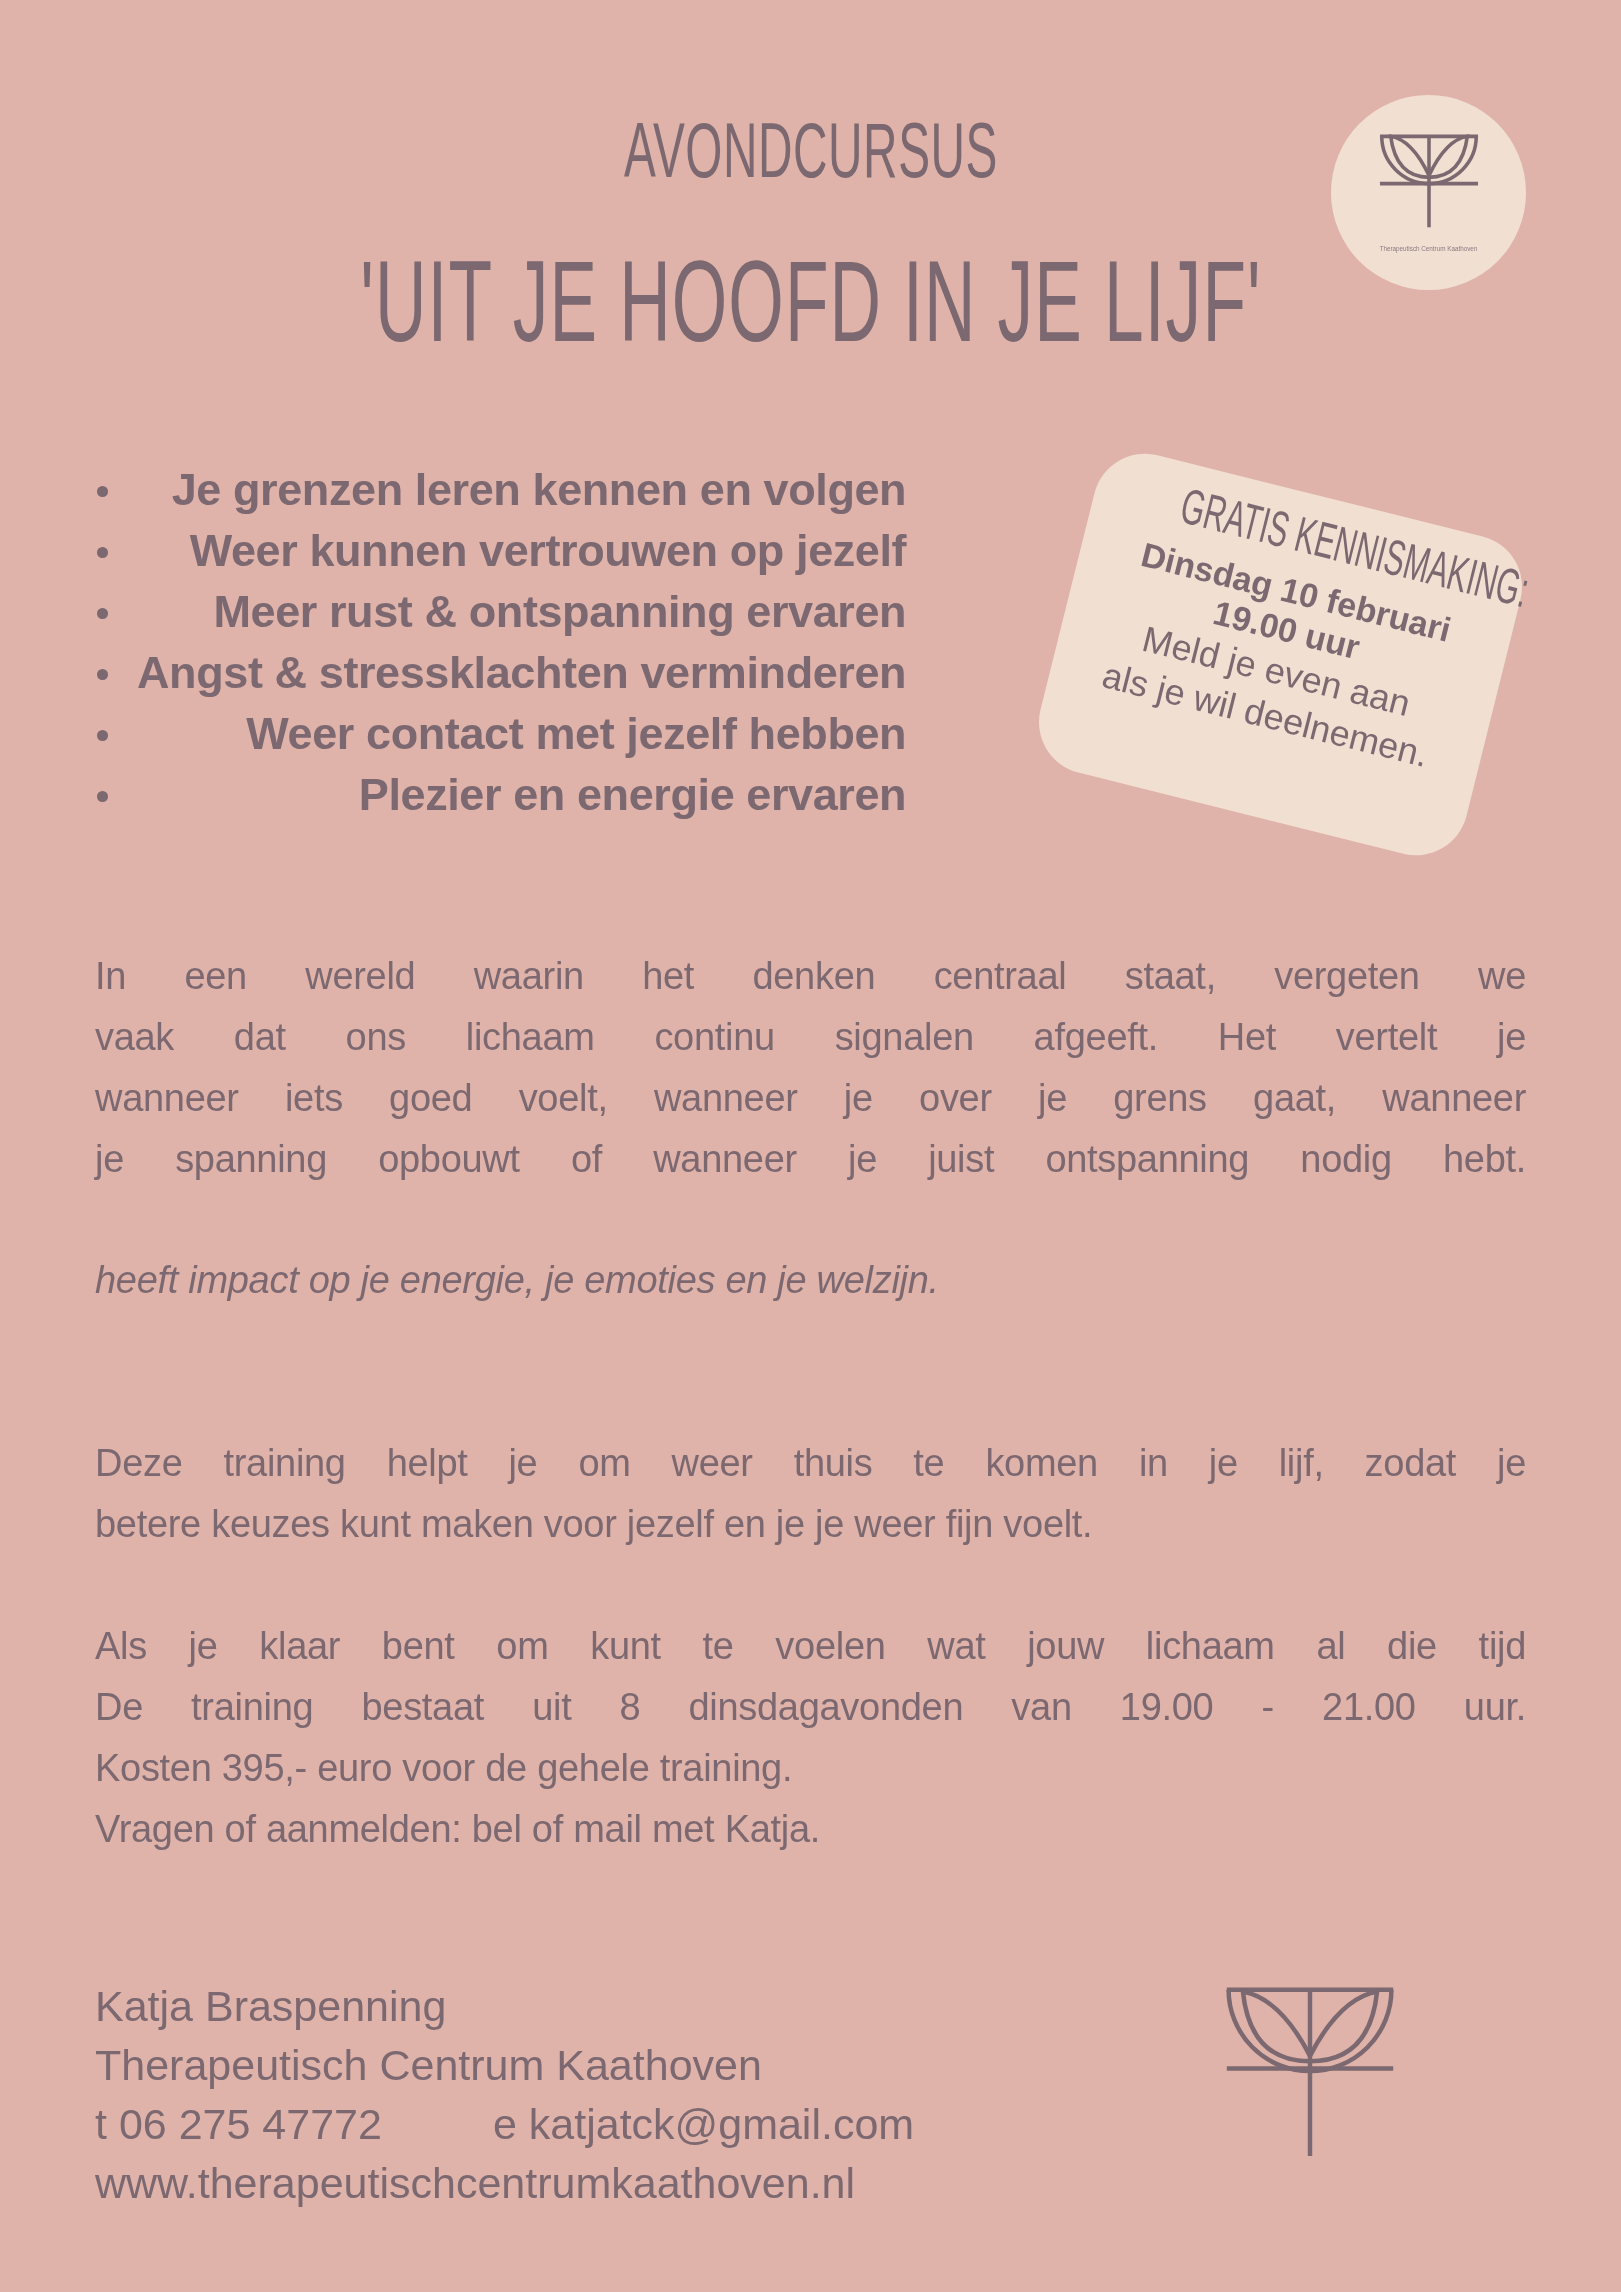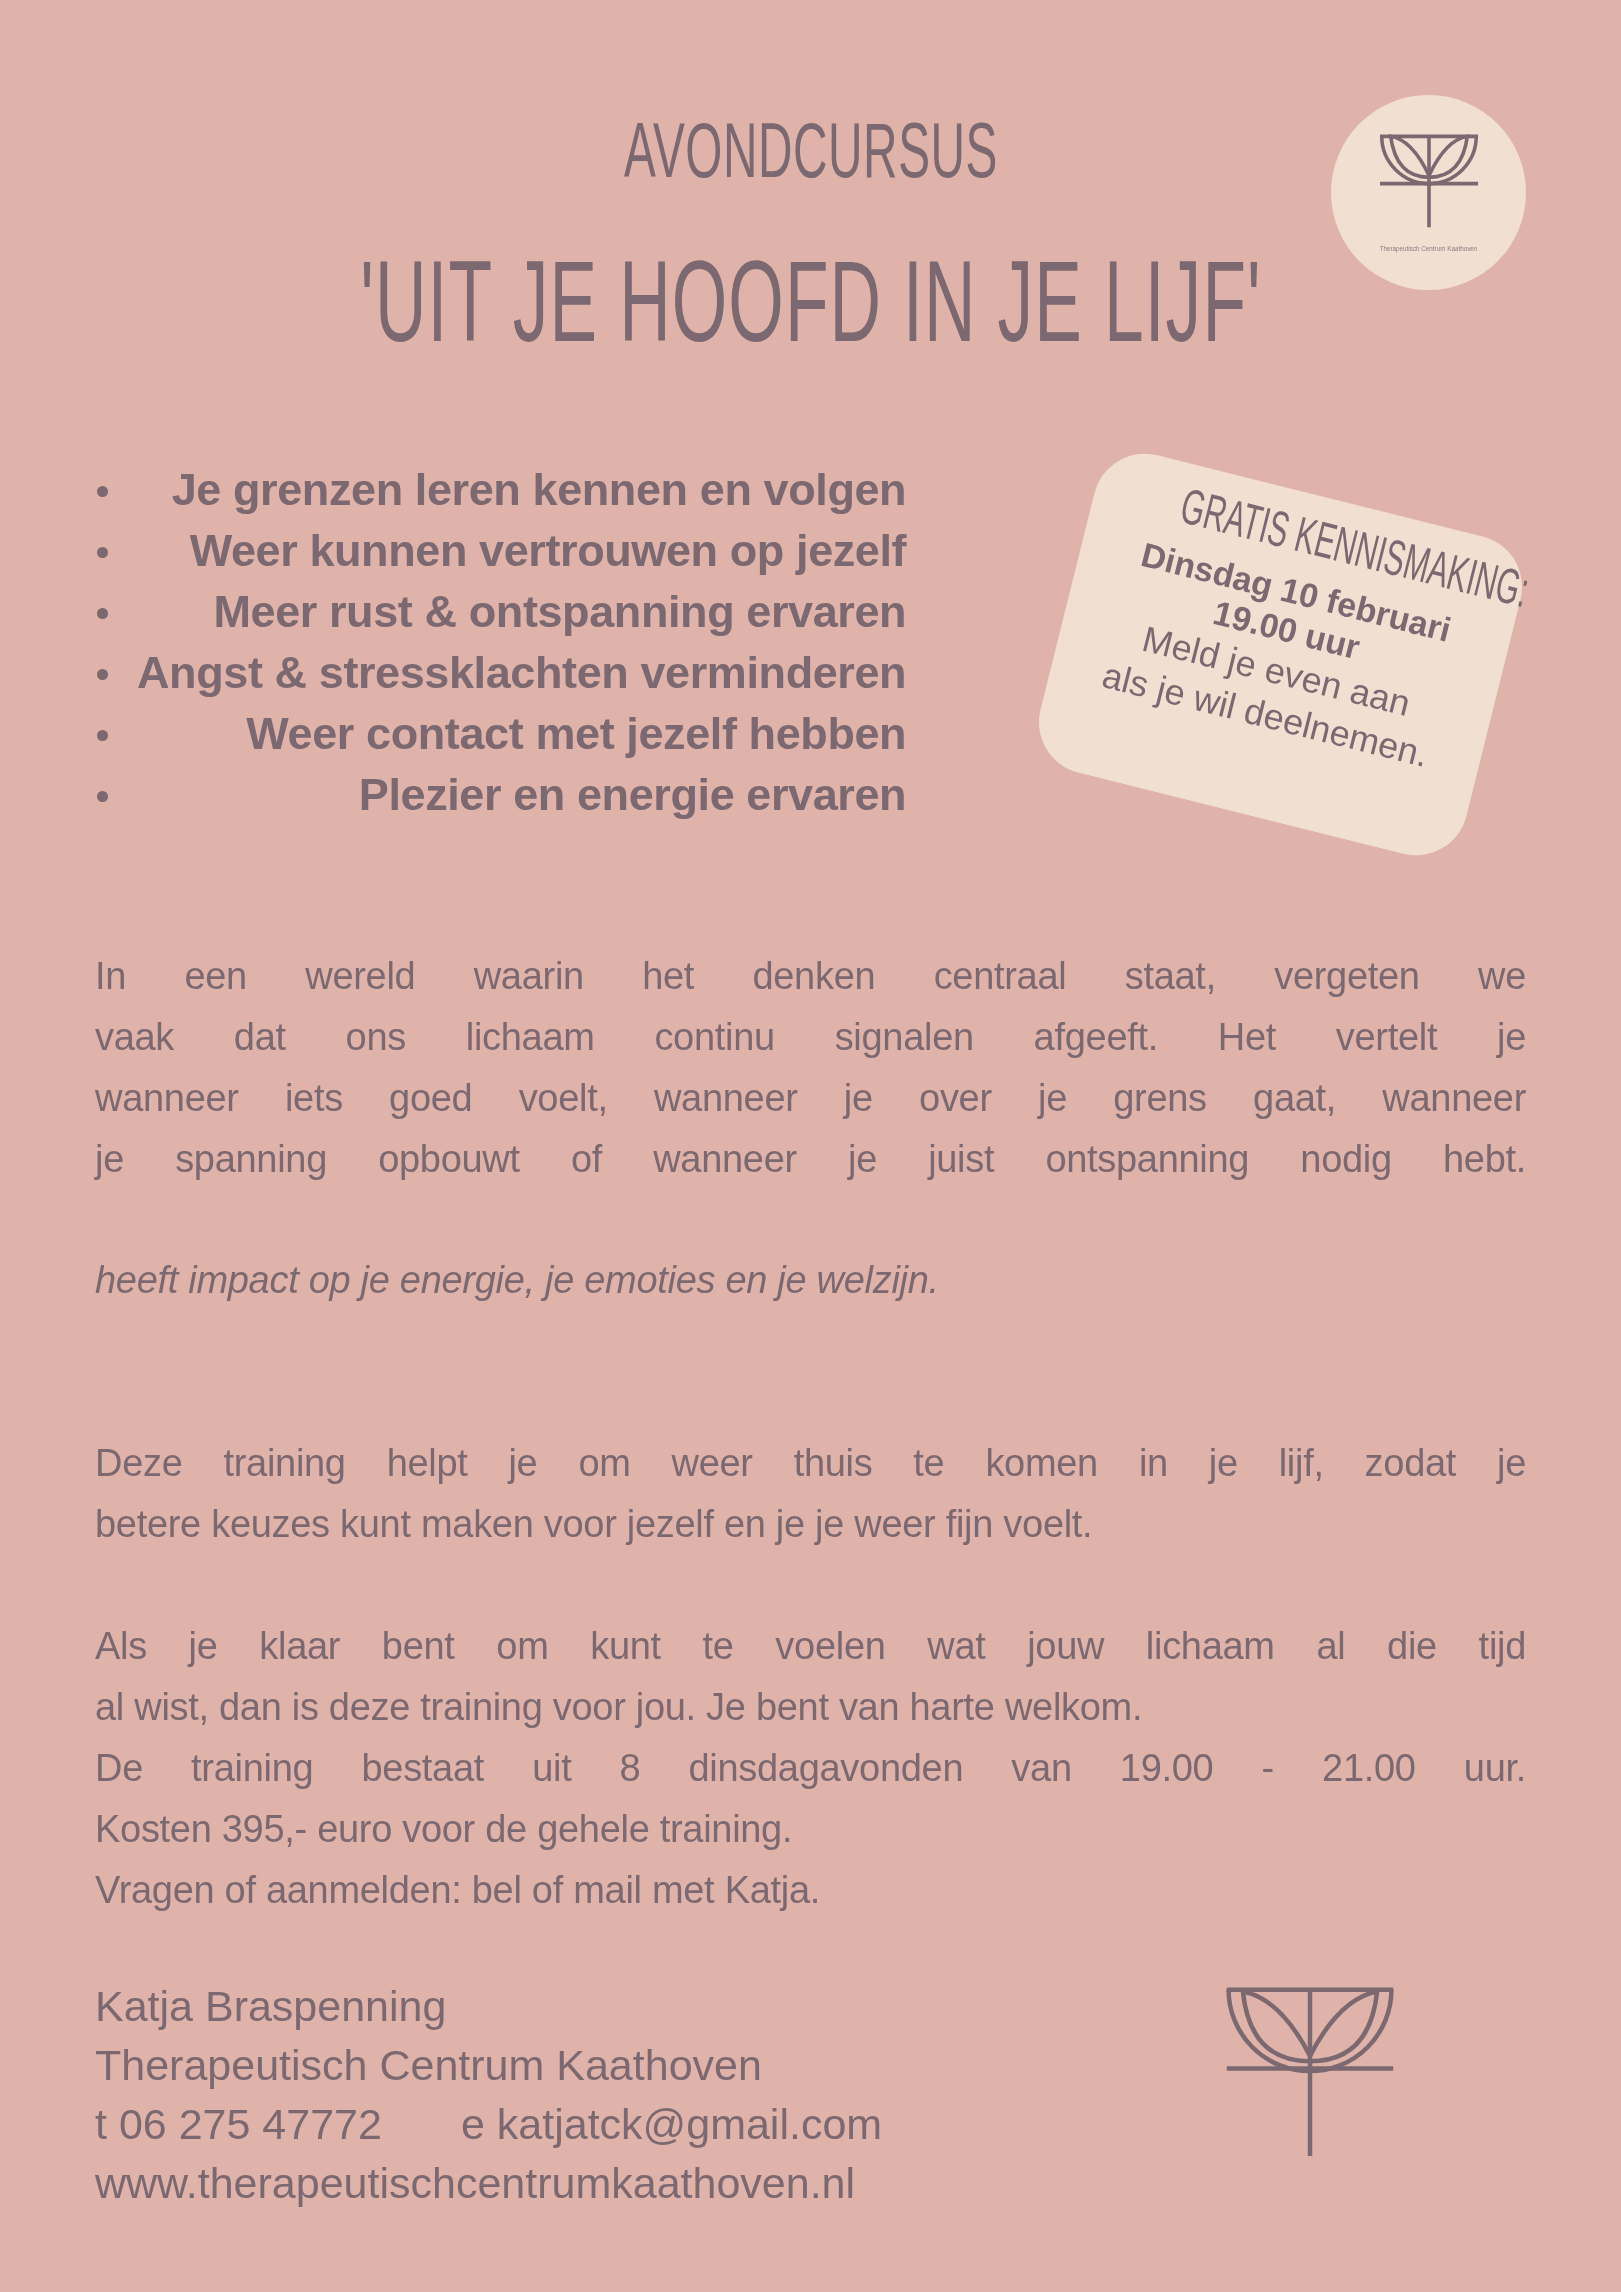--- a/index.html
+++ b/index.html
@@ -68,21 +68,21 @@
     margin: 0; letter-spacing: -0.3px;
   }
   #para-intro { top: 946px; }
   #para-italic { top: 1250px; font-style: italic; }
   #para-training { top: 1433px; }
   #para-invite { top: 1616px; }
   .line { display: block; white-space: nowrap; }
   .jline { display: block; text-align: justify; text-align-last: justify; white-space: normal; }
   #contact { left: 95px; top: 1977px; font-size: 43px; line-height: 59px; }
   #contact .row { display: block; white-space: nowrap; }
-  #contact-email { margin-left: 79px; }
+  #contact-email { margin-left: 111px; }
   #footer-logo { left: 1225px; top: 1986px; }
 </style>
 </head>
 <body>
 
 <div class="abs hand" id="kicker">Avondcursus</div>
 <div class="abs hand" id="title">'Uit je hoofd in je lijf'</div>
 
 <div class="abs" id="logo-badge">
   <svg width="106" height="107" viewBox="0 0 118 120">
@@ -129,21 +129,20 @@
   <span class="line">heeft impact op je energie, je emoties en je welzijn.</span>
 </div>
 
 <div class="abs para" id="para-training">
   <span class="jline">Deze training helpt je om weer thuis te komen in je lijf, zodat je</span>
   <span class="line">betere keuzes kunt maken voor jezelf en je je weer fijn voelt.</span>
 </div>
 
 <div class="abs para" id="para-invite">
   <span class="jline">Als je klaar bent om kunt te voelen wat jouw lichaam al die tijd</span>
-  <span class="line">al wist, dan is deze training voor jou. Je bent van harte welkom.</span>
   <span class="jline">De training bestaat uit 8 dinsdagavonden van 19.00 - 21.00 uur.</span>
   <span class="line">Kosten 395,- euro voor de gehele training.</span>
   <span class="line">Vragen of aanmelden: bel of mail met Katja.</span>
 </div>
 
 <div class="abs" id="contact">
   <span class="row">Katja Braspenning</span>
   <span class="row">Therapeutisch Centrum Kaathoven</span>
   <span class="row">
     <span>t 06 275 47772</span><span id="contact-email">e katjatck@gmail.com</span>

